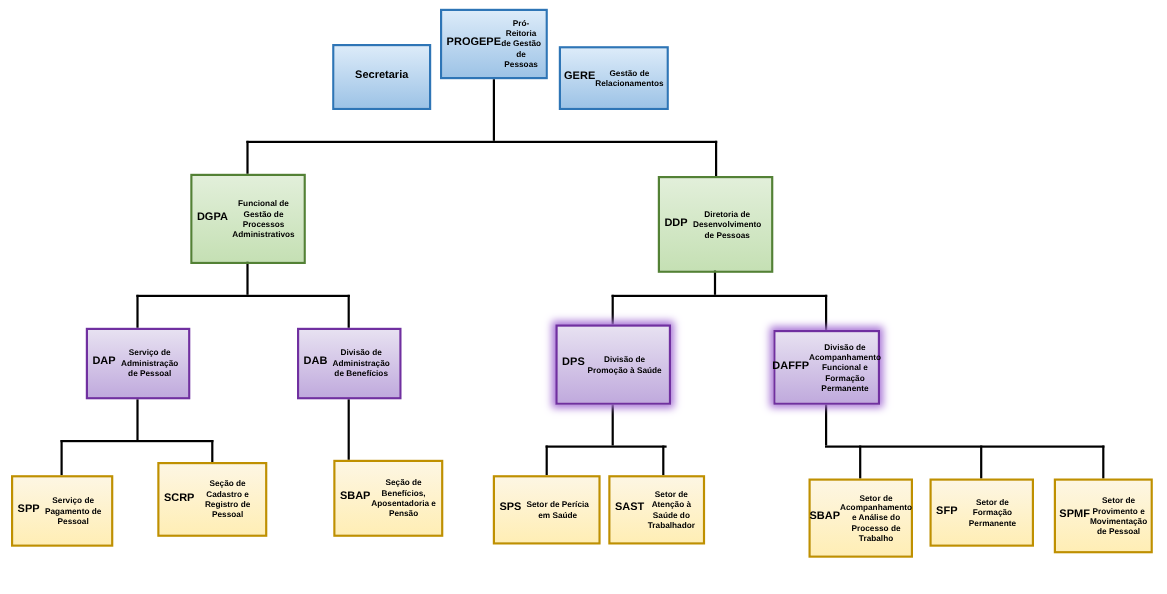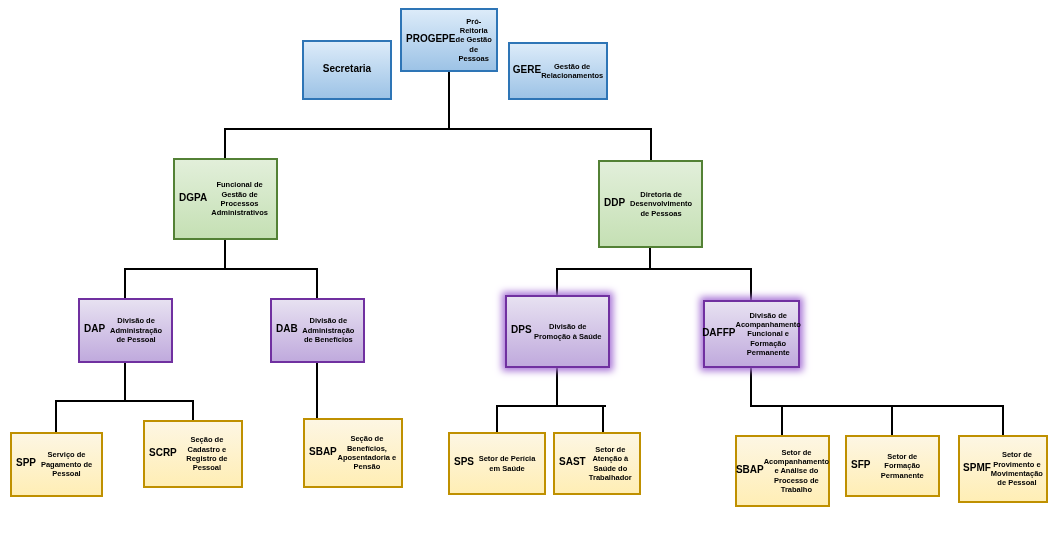--- a/index.html
+++ b/index.html
@@ -99,21 +99,21 @@
     <div class="node-subtitle">Funcional de Gestão de Processos Administrativos</div>
   </div>
 
   <div class="node green" style="left:598px;top:160px;width:105px;height:88px">
     <div class="node-title">DDP</div>
     <div class="node-subtitle">Diretoria de Desenvolvimento de Pessoas</div>
   </div>
 
   <div class="node purple" style="left:78px;top:298px;width:95px;height:65px">
     <div class="node-title">DAP</div>
-    <div class="node-subtitle">Divisão de Administração de Pessoal</div>
+    <div class="node-subtitle">Serviço de Administração de Pessoal</div>
   </div>
 
   <div class="node purple" style="left:270px;top:298px;width:95px;height:65px">
     <div class="node-title">DAB</div>
     <div class="node-subtitle">Divisão de Administração de Benefícios</div>
   </div>
 
   <div class="node purple glow" style="left:505px;top:295px;width:105px;height:73px">
     <div class="node-title">DPS</div>
     <div class="node-subtitle">Divisão de Promoção à Saúde</div>

